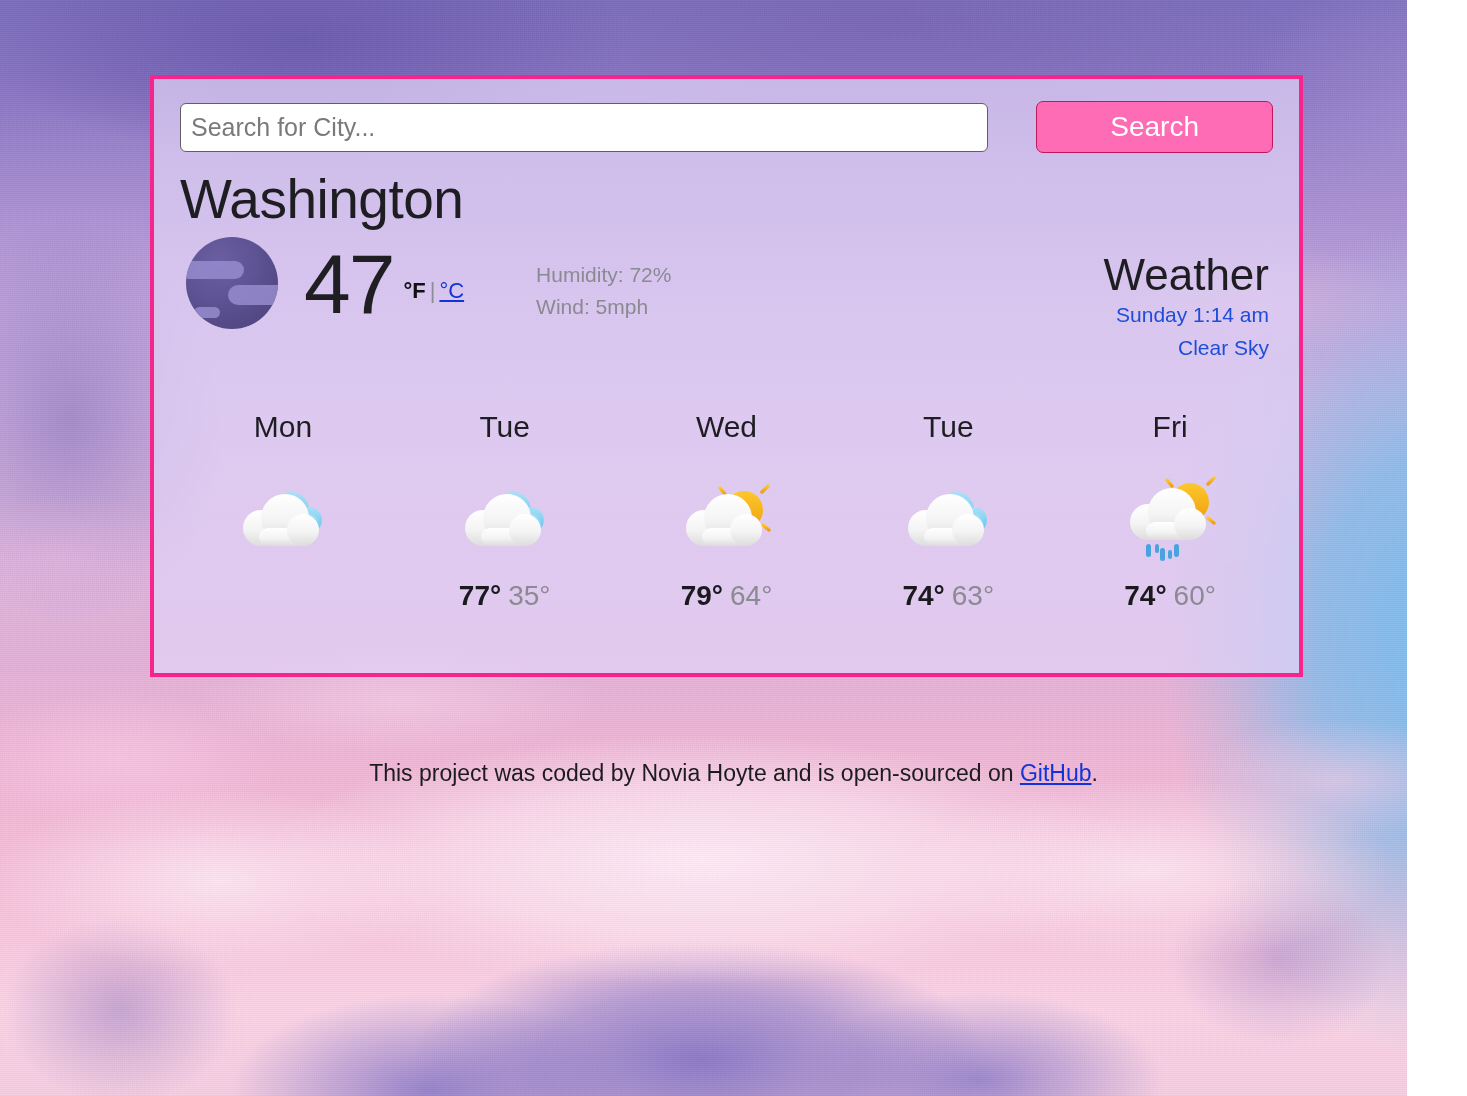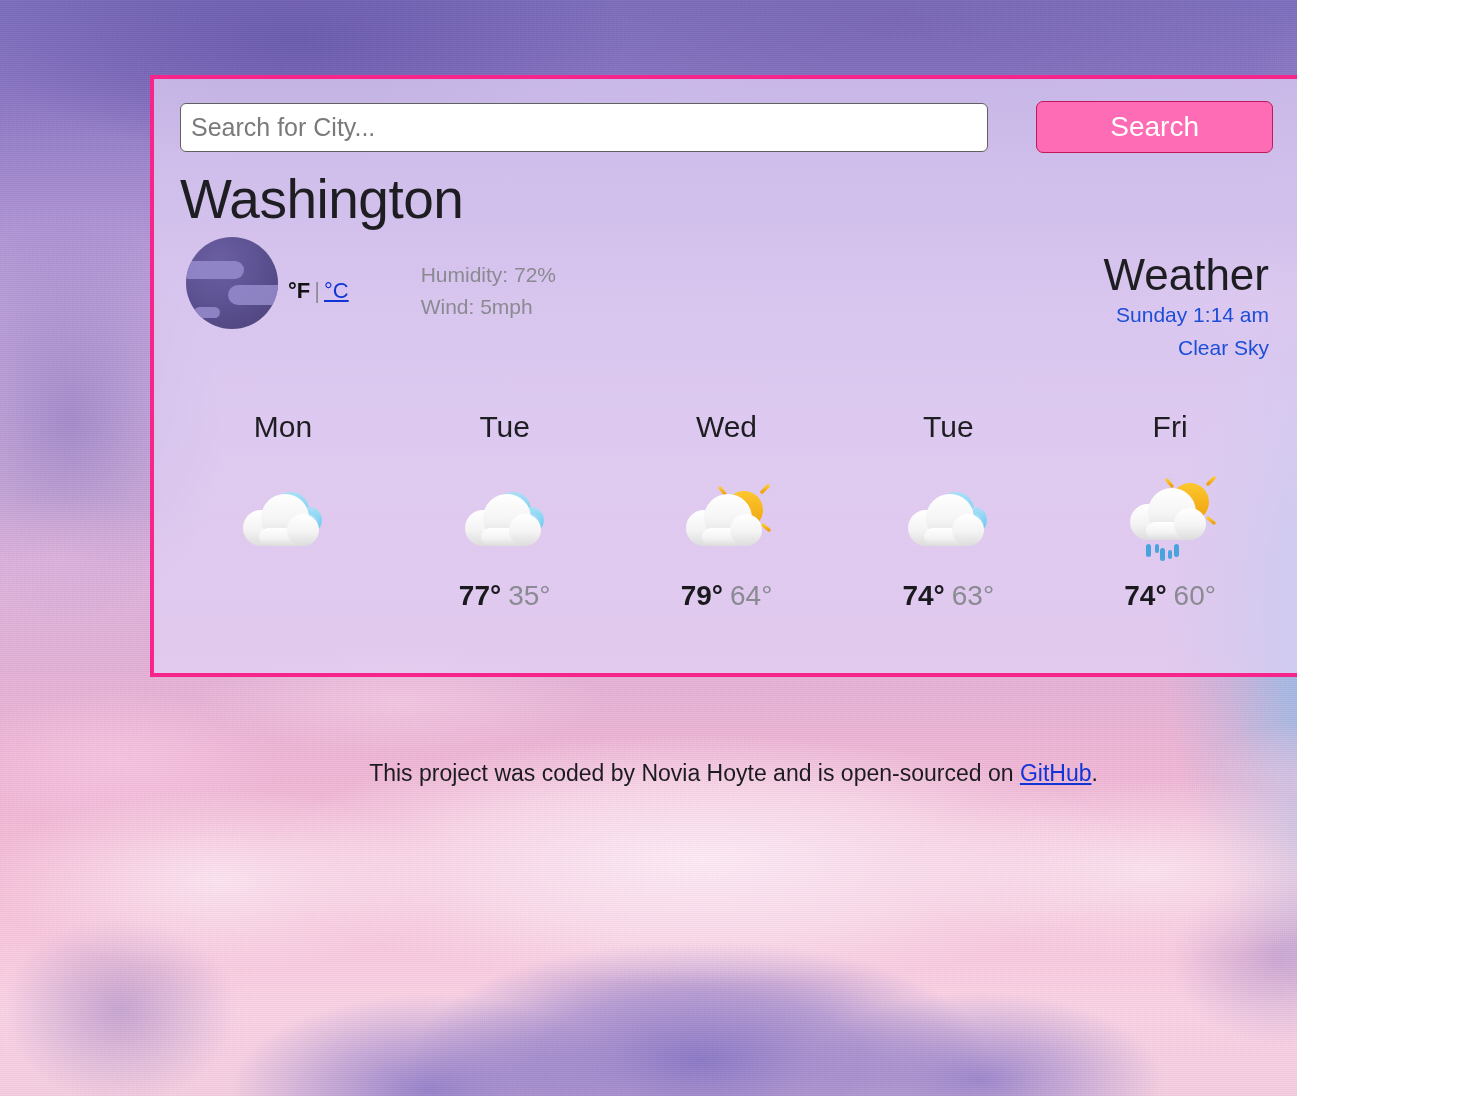--- a/index.html
+++ b/index.html
@@ -9,21 +9,21 @@
     padding: 0;
     width: 1467px;
     height: 1096px;
     overflow: hidden;
     font-family: "Liberation Sans", sans-serif;
   }
 
   
   #sky {
     position: relative;
-    width: 1297px;
+    width: 1407px;
     height: 1096px;
     background-color: #d9b7e8;
     overflow: hidden;
   }
   .sky-layer { position: absolute; inset: 0; }
 
   
   .sky-base {
     background: linear-gradient(to bottom,
       #7d6fbe 0%,
@@ -272,20 +272,21 @@
     <h1 id="city-name">Washington</h1>
 
     <div id="current-row">
 
       <div id="current-left">
         <div id="current-icon">
           <i class="ci-bar1"></i>
             <i class="ci-bar2"></i>
             <i class="ci-bar3"></i>
         </div>
+        <div id="current-temp">47</div>
         <div id="unit-toggle">
           <span>°F</span><span class="sep">|</span><span id="unit-celsius">°C</span>
         </div>
       </div>
 
       <div id="current-meta">
         <div>Humidity: 72%</div>
         <div>Wind: 5mph</div>
       </div>
 

